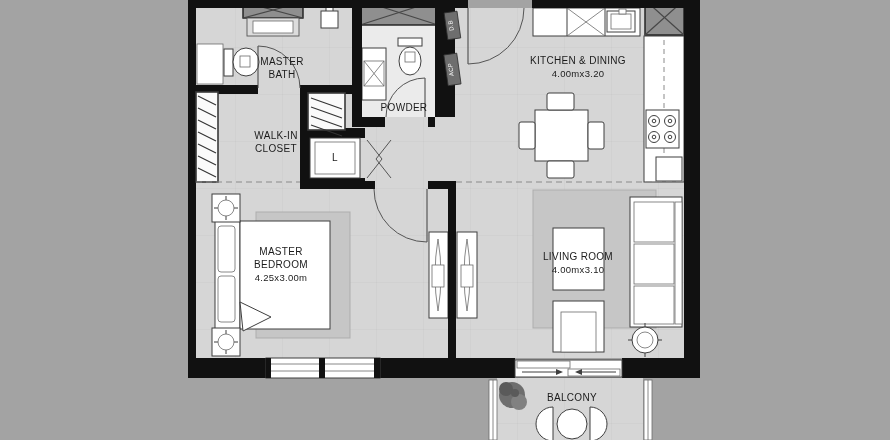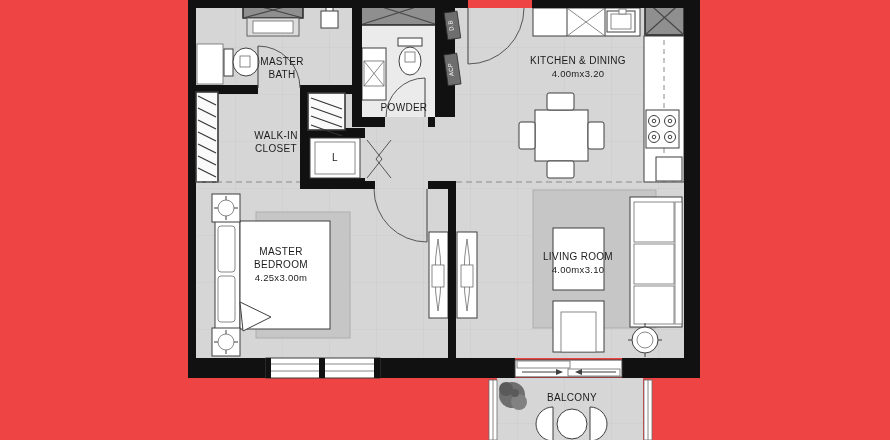--- a/index.html
+++ b/index.html
@@ -1,16 +1,16 @@
 <!DOCTYPE html>
 <html style="--wall: #111111; --floor: #d6d6d6; --rug: #c6c6c6; --shaft: #8f8f8f; --powderFloor: #ebebeb;"><head>
 <meta charset="utf-8">
 <style>
   html,body{margin:0;padding:0;background:#ffffff;}
-  .stage{position:relative;width:890px;height:440px;background:#ef4444;overflow:hidden;
+  .stage{position:relative;width:890px;height:440px;background:#a3a3a3;overflow:hidden;
          font-family:"Liberation Sans","DejaVu Sans",sans-serif;}
   svg{display:block}
   .wall{fill:var(--wall,#111)}
   .floor{fill:var(--floor,#d6d6d6)}
   .pfloor{fill:var(--powderFloor,#ebebeb)}
   .rug{fill:var(--rug,#c6c6c6);stroke:#adadad;stroke-width:1}
   .shaft{fill:var(--shaft,#8f8f8f);stroke:#1c1c1c;stroke-width:1.4}
   .shx{stroke:#474747;stroke-width:1.2}
   .furn{fill:#ffffff;stroke:#3f3f3f;stroke-width:1}
   .furn2{fill:#ffffff;stroke:#6b6b6b;stroke-width:0.8}

